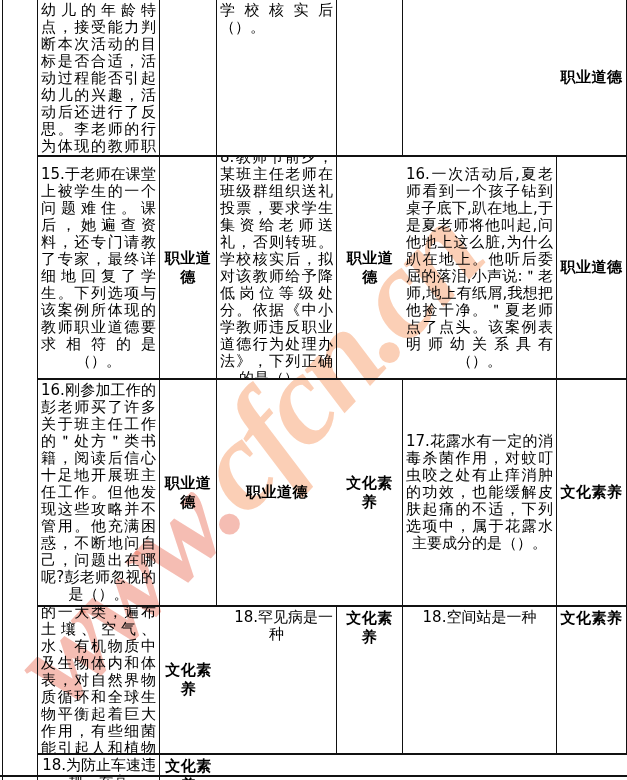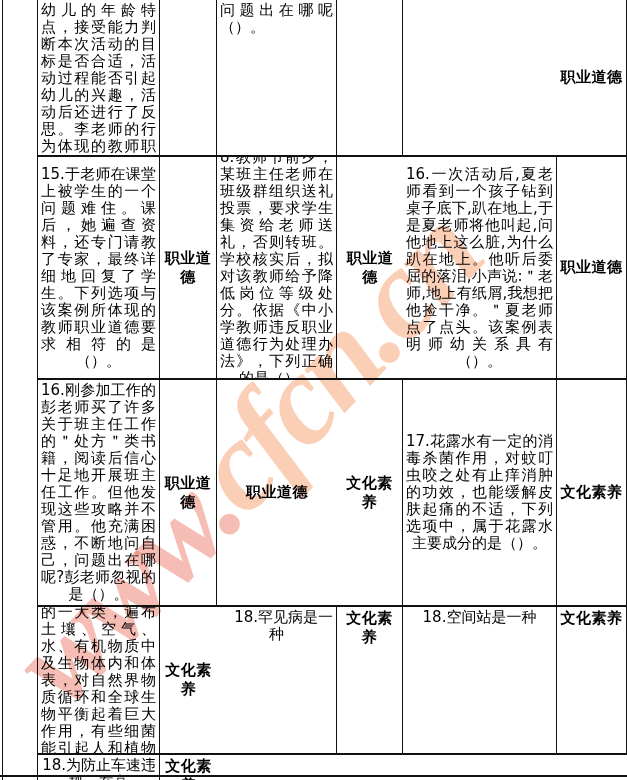--- a/index.html
+++ b/index.html
@@ -62,21 +62,21 @@
 
   <div class="grid">
 
     <div class="cell v-top">
         <div class="q">幼儿的年龄特点，接受能力判断本次活动的目标是否合适，活动过程能否引起幼儿的兴趣，活动后还进行了反思。李老师的行为体现的教师职业道德的作用是（）。</div>
       </div>
     <div class="cell v-top">
         <div class="cat"></div>
       </div>
     <div class="cell v-top">
-        <div class="q">问题出在哪呢（）。</div>
+        <div class="q">学校核实后（）。</div>
       </div>
     <div class="cell v-top">
         <div class="cat"></div>
       </div>
     <div class="cell v-top last">
         <div class="cat"></div>
       </div>
 
     <div class="cell">
         <div class="cat">职业道德</div>

